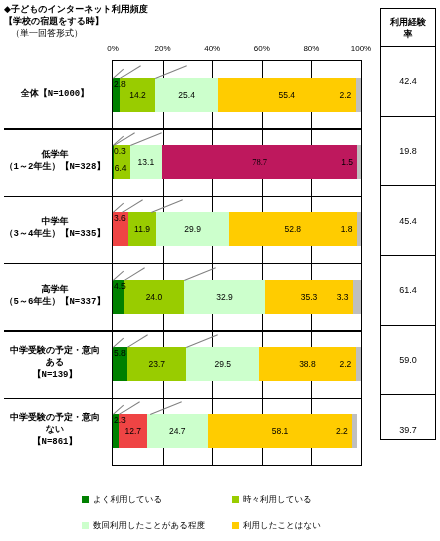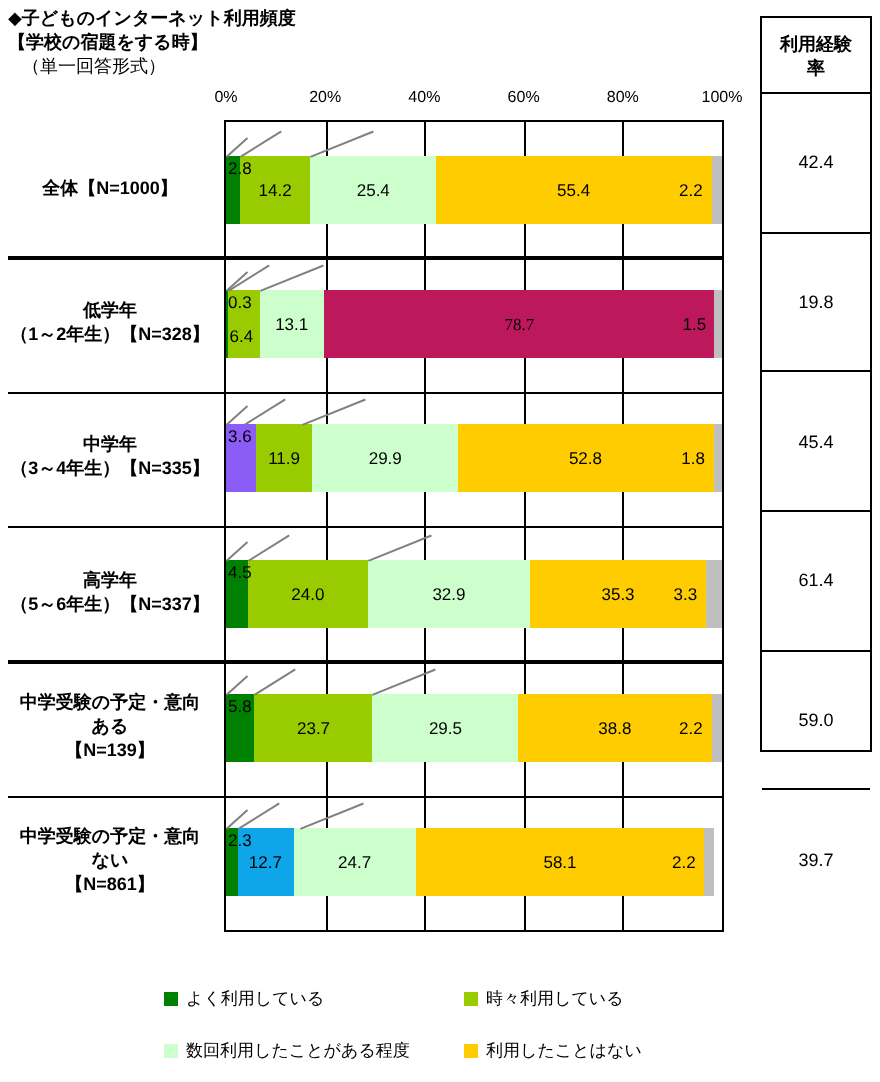--- a/index.html
+++ b/index.html
@@ -12,21 +12,21 @@
     overflow:hidden;
   }
   .page{position:relative;width:440px;height:541px;}
 
   
   .title-block{position:absolute;left:4px;top:3px;font-size:9px;font-weight:bold;line-height:12px;white-space:nowrap;}
   .title-line2{font-weight:bold;}
   .title-line3{font-weight:normal;padding-left:7px;}
 
   
-  .exp-col{position:absolute;left:380px;top:8px;width:56px;height:368px;border:1px solid #000;box-sizing:border-box;}
+  .exp-col{position:absolute;left:380px;top:8px;width:56px;height:432px;border:1px solid #000;box-sizing:border-box;}
   .exp-head{height:38px;display:flex;align-items:center;justify-content:center;text-align:center;
             font-size:9px;font-weight:bold;line-height:12px;border-bottom:1px solid #000;box-sizing:border-box;}
   .exp-cell{display:flex;align-items:center;justify-content:center;font-size:9px;box-sizing:border-box;
             border-bottom:1px solid #000;}
   .exp-cell.thick{border-bottom:1.6px solid #000;}
   .exp-cell.last{border-bottom:none;}
 
   
   .axis{position:absolute;left:112px;top:44px;width:250px;height:14px;}
   .axis .tick{position:absolute;top:0;font-size:8px;transform:translateX(-50%);white-space:nowrap;}
@@ -42,21 +42,21 @@
   
   .bar{position:absolute;left:0;height:34px;display:flex;}
   .seg{height:100%;display:flex;align-items:center;justify-content:center;font-size:8.5px;color:#000;
        overflow:visible;white-space:nowrap;position:relative;}
   .seg .lbl{position:relative;z-index:3;}
 
   
   .seg.narrow .lbl{position:absolute;white-space:nowrap;}
 
   
-  .rowlabel{position:absolute;left:2px;width:106px;text-align:center;font-size:9px;font-weight:bold;line-height:12px;}
+  .rowlabel{position:absolute;left:2px;width:106px;text-align:center;font-size:9px;font-weight:bold;line-height:12px;font-family:Liberation Mono, monospace;}
 
   
   .leader{position:absolute;background:#808080;transform-origin:0 0;height:1px;}
 
   
   .legend{position:absolute;left:82px;top:478px;width:300px;font-size:8.5px;}
   .legend-row{display:flex;margin-bottom:3px;margin-top:16px;}
   .legend-item{display:flex;align-items:center;white-space:nowrap;}
   .legend-item.c1{width:150px;}
   .sw{width:7px;height:7px;margin-right:4px;flex:none;display:inline-block;}
@@ -149,21 +149,21 @@
           <span class="lbl">78.7</span>
         </div>
         <div class="seg narrow" style="width: 3.72px; background: rgb(191, 191, 191);">
           <span class="lbl" style="left: -16px; top: 12px;">1.5</span>
         </div>
       </div>
       <div class="leader" style="left: 0px; top: 84px; width: 14px; transform: rotate(-42deg);"></div>
       <div class="leader" style="left: 0.744px; top: 84px; width: 24px; transform: rotate(-32deg);"></div>
       <div class="leader" style="left: 16.616px; top: 84px; width: 34px; transform: rotate(-22deg);"></div>
       <div class="bar" style="top: 151.333px; width: 248px;">
-        <div class="seg narrow" style="width: 15px; background: #8b5cf6;">
+        <div class="seg narrow" style="width: 15px; background: #ef4444;">
           <span class="lbl" style="left: 1px; top: 1px;">3.6</span>
         </div>
         <div class="seg" style="width: 29.512px; background: rgb(153, 204, 0);">
           <span class="lbl">11.9</span>
         </div>
         <div class="seg" style="width: 74.152px; background: rgb(204, 255, 204);">
           <span class="lbl">29.9</span>
         </div>
         <div class="seg" style="width: 130.944px; background: rgb(255, 204, 0);">
           <span class="lbl">52.8</span>
@@ -212,21 +212,21 @@
           <span class="lbl" style="left: -16px; top: 12px;">2.2</span>
         </div>
       </div>
       <div class="leader" style="left: 0px; top: 286px; width: 14px; transform: rotate(-42deg);"></div>
       <div class="leader" style="left: 14.384px; top: 286px; width: 24px; transform: rotate(-32deg);"></div>
       <div class="leader" style="left: 73.16px; top: 286px; width: 34px; transform: rotate(-22deg);"></div>
       <div class="bar" style="top: 353.333px; width: 248px;">
         <div class="seg narrow" style="width: 5.704px; background: rgb(0, 128, 0);">
           <span class="lbl" style="left: 1px; top: 1px;">2.3</span>
         </div>
-        <div class="seg" style="width: 28px; background: #0ea5e9;">
+        <div class="seg" style="width: 28px; background: #ef4444;">
           <span class="lbl">12.7</span>
         </div>
         <div class="seg" style="width: 61.256px; background: rgb(204, 255, 204);">
           <span class="lbl">24.7</span>
         </div>
         <div class="seg" style="width: 144.088px; background: rgb(255, 204, 0);">
           <span class="lbl">58.1</span>
         </div>
         <div class="seg narrow" style="width: 5.456px; background: rgb(191, 191, 191);">
           <span class="lbl" style="left: -16px; top: 12px;">2.2</span>

